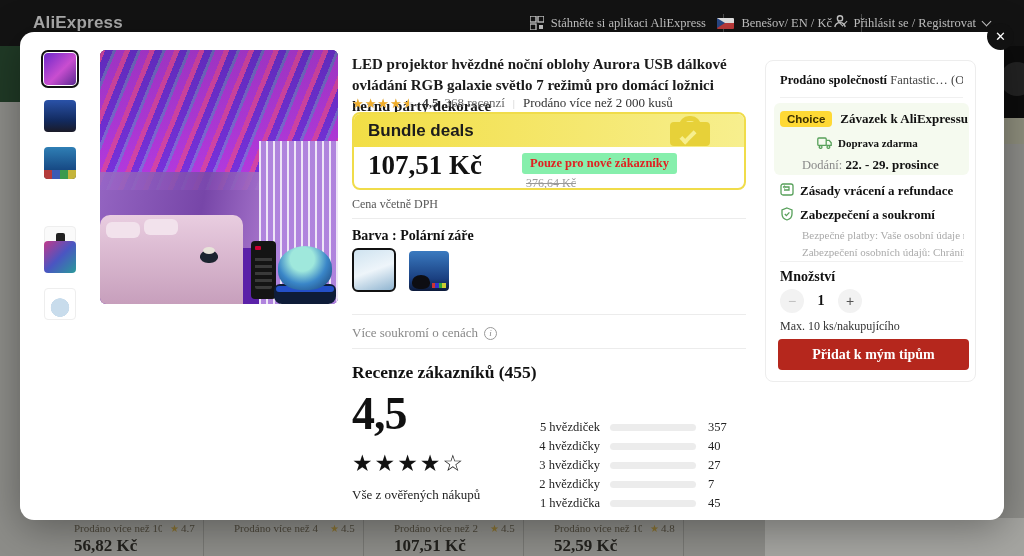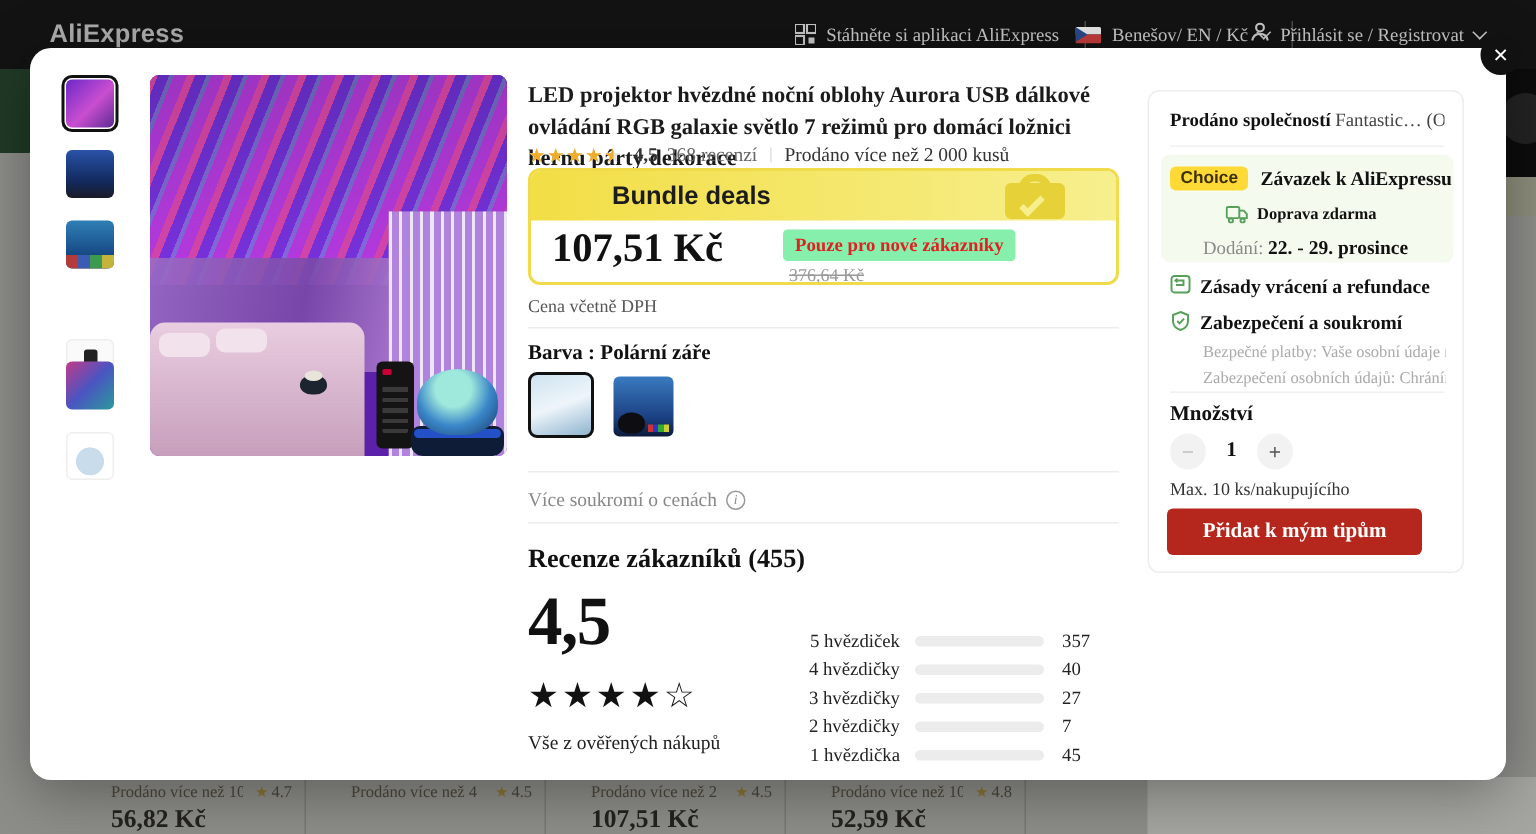--- a/index.html
+++ b/index.html
@@ -83,21 +83,21 @@
   .p-title { position:absolute; top:22px; width:394px; font-size:15px; font-weight:700; color:#1a1a1a; line-height:21px; }
   .rating-row { position:absolute; top:63px; display:flex; align-items:center; font-size:13px; color:#333; white-space:nowrap; }
   .stars-wrap { position:relative; font-size:13px; line-height:13px; color:#e2e2e2; letter-spacing:1px; }
   .stars-fill { position:absolute; left:0; top:0; overflow:hidden; white-space:nowrap; color:#f0ad2a; }
   .r-score { font-weight:700; margin-left:7px; }
   .r-reviews { color:#666; margin-left:6px; }
   .r-pipe { color:#ccc; margin:0 8px; font-size:11px; }
 
   .bundle-box { position:absolute; top:80px; width:394px; height:78px; border:2px solid #f0dc4a; border-radius:8px; background:#fff; overflow:hidden; }
   .bundle-head { position:relative; height:33px; background:linear-gradient(90deg,#f2de45,#f7ef8e); display:flex; align-items:center; padding-left:14px; }
-  .bundle-title { font:700 17px "Liberation Sans",sans-serif; color:#1c1c1c;margin-left:40px; }
+  .bundle-title { font:700 17px "Liberation Sans",sans-serif; color:#1c1c1c; }
   .bag-icon { position:absolute; right:34px; top:2px; width:40px; height:30px; }
   .bag-body { position:absolute; left:0; bottom:0; width:40px; height:24px; background:#e7d139; border-radius:4px; }
   .bag-handle { position:absolute; left:9px; top:0; width:22px; height:14px; border:5px solid #e7d139; border-bottom:none; border-radius:10px 10px 0 0; }
   .bag-check { position:absolute; left:10px; bottom:6px; width:16px; height:8px; border-left:4px solid #f7ef8e; border-bottom:4px solid #f7ef8e; transform:rotate(-45deg); }
   .bundle-body { position:relative; height:43px; }
   .b-big-price { position:absolute; left:14px; top:3px; font-size:27px; font-weight:700; color:#111; }
   .new-badge { position:absolute; left:168px; top:6px; background:#86efac; color:#e02121; font-size:12.5px; font-weight:700; padding:3px 8px; border-radius:3px; }
   .old-price { position:absolute; left:172px; top:29px; font-size:12px; color:#999; text-decoration:line-through; }
 
   .tax-note { position:absolute; top:165px; font-size:12px; color:#555; }
@@ -139,21 +139,21 @@
   .deliv-row { position:absolute; left:36px; top:96px; font-size:12.5px; color:#8a8a8a; }
   .deliv-row b { color:#111; font-size:13px; }
   .feat-row { display:flex; align-items:flex-start; position:absolute; left:14px; font-size:13px; font-weight:700; color:#111; }
   .sec-line { position:absolute; left:36px; width:162px; font-size:11px; color:#aaa; white-space:nowrap; overflow:hidden; }
   .qty-label { position:absolute; left:14px; top:208px; font-size:14px; font-weight:700; color:#111; }
   .stepper { position:absolute; left:14px; top:228px; display:flex; align-items:center; }
   .step-btn { width:24px; height:24px; border-radius:50%; background:#f2f2f2; display:flex; align-items:center; justify-content:center; font-size:14px; color:#c0c0c0; cursor:pointer; font-family:"Liberation Sans",sans-serif; }
   .step-btn.plus { color:#555; }
   .qty-val { width:34px; text-align:center; font-size:14px; font-weight:700; color:#111; }
   .max-note { position:absolute; left:14px; top:258px; font-size:12px; color:#333; }
-  .add-btn { position:absolute; left:12px; top:278px; width:170px; height:31px; background:#b5271d; border:none; border-radius:4px; color:#fff; font:700 14px "Liberation Serif",serif; cursor:pointer; }
+  .add-btn { position:absolute; left:12px; top:278px; width:191px; height:31px; background:#b5271d; border:none; border-radius:4px; color:#fff; font:700 14px "Liberation Serif",serif; cursor:pointer; }
 </style>
 </head>
 <body>
 
 <div class="top-bar">
   <div class="logo">AliExpress</div>
 
   <div class="tb-group tb-download">
     <span class="qr-icon">
       <svg width="14" height="14" viewBox="0 0 14 14">

